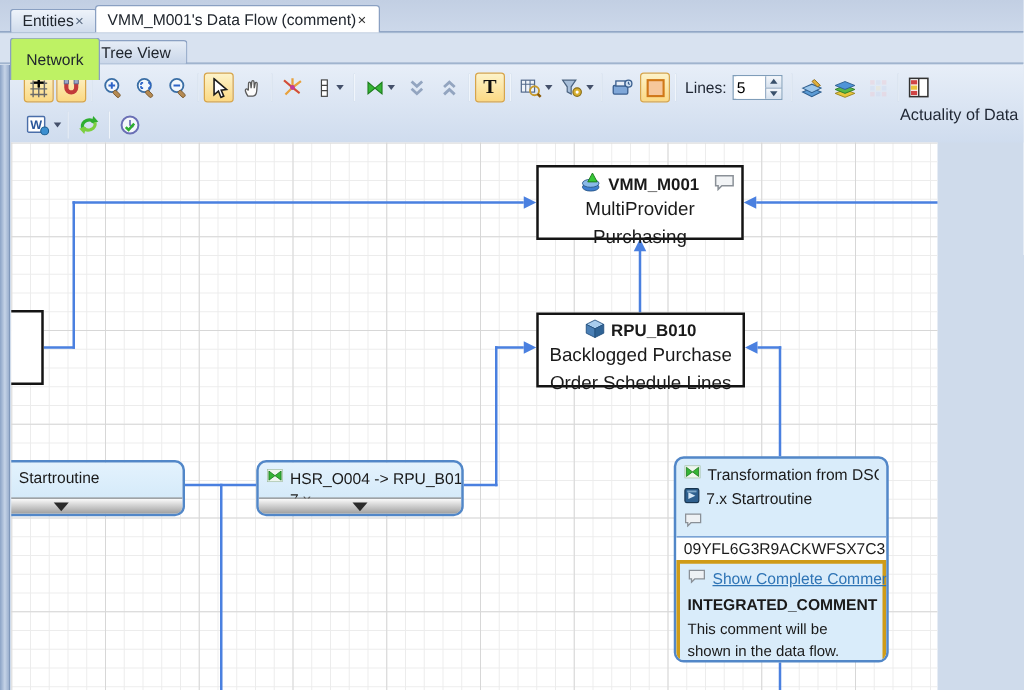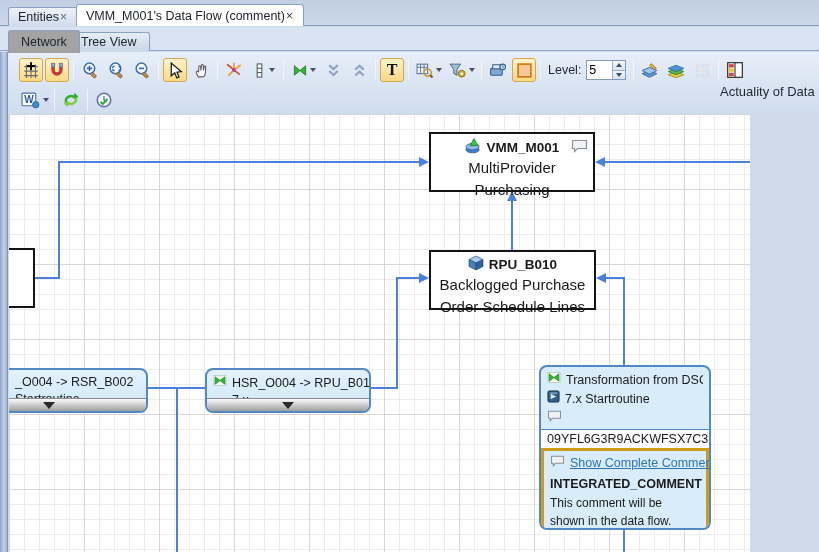--- a/index.html
+++ b/index.html
@@ -15,21 +15,21 @@
   .tab { position:absolute; display:flex; align-items:center; gap:0; padding:0 9px;
     border:1px solid #8aa0c2; border-bottom:none; border-radius:3px 3px 0 0;
     font-size:12.5px; color:#20262e; white-space:nowrap; cursor:default; }
   .tab.inactive { background:linear-gradient(#eef3fa,#cfdbec); height:19px; top:7px; }
   .tab.active { background:#fff; height:22px; top:4px; z-index:2; }
   .tab .x { font-size:12px; color:#5a6b82; line-height:1; padding:0 1px; }
   .tab.active .x { color:#333; }
   .vtab { position:absolute; display:flex; align-items:center; padding:0 12px;
     border:1px solid #8aa0c2; border-bottom:none; border-radius:3px 3px 0 0;
     font-size:12.5px; color:#20262e; white-space:nowrap; }
-  .vtab.active { background:#a3a3a3; height:23px; top:3px; z-index:2; }
+  .vtab.active { background:#bef264; height:34px; top:3px; z-index:2; }
   .vtab.inactive { background:linear-gradient(#e6edf6,#c9d6e9); height:19px; top:5px; }
 
   
   .toolbar { position:absolute; left:8px; top:52px; width:811px; height:62px;
     background:linear-gradient(#e7eef8,#cfdcee); overflow:hidden; }
   .leftstrip { position:absolute; left:0; top:52px; width:8px; height:500px;
     background:linear-gradient(90deg,#8ba3c6,#c5d3e7 55%,#9db2d0); border-right:1px solid #7f97ba; }
   .tb-row { position:absolute; left:10px; display:flex; align-items:center; height:28px; }
   .tb-row1 { top:4px; }
   .tb-row2 { top:34px; }
@@ -266,21 +266,21 @@
         </span>
         <span class="tbtn sel">
           <span>
             <svg width="17" height="17" viewBox="0 0 16 16">
               <rect x="2" y="2" width="12" height="12" fill="#f6c79b" stroke="#d07818" stroke-width="1.6"></rect>
             </svg>
           </span>
         </span>
         <span class="tb-sep"></span>
         <span class="level-wrap">
-          <span class="level-label">Level:</span>
+          <span class="level-label">Lines:</span>
           <span class="spin">
             <input value="5" style="">
             <span class="btns">
               <span class="sb">
                 <span class="tri-u"></span>
               </span>
               <span class="sb">
                 <span class="tri-d"></span>
               </span>
             </span>
@@ -439,21 +439,20 @@
               <polygon points="15,4.5 8,8 8,15 15,11.5" fill="#2f6395" stroke="#24507f" stroke-width=".7"></polygon>
             </svg>
         </span>
         <span>RPU_B010</span>
       </div>
       <div class="sub">Backlogged Purchase Order Schedule Lines</div>
     </div>
 
     <div class="bnode" style="left:-60px; top:254px; width:199px; height:45px;">
       <div class="body" style="padding-left:64px;">
-        <div>_O004 -&gt; RSR_B002</div>
         <div>Startroutine</div>
       </div>
       <div class="graybar">
           <div class="exp-d"></div>
         </div>
     </div>
 
     <div class="bnode" style="left:196px; top:254px; width:166px; height:45px;">
       <div class="body">
         <div class="r1">

